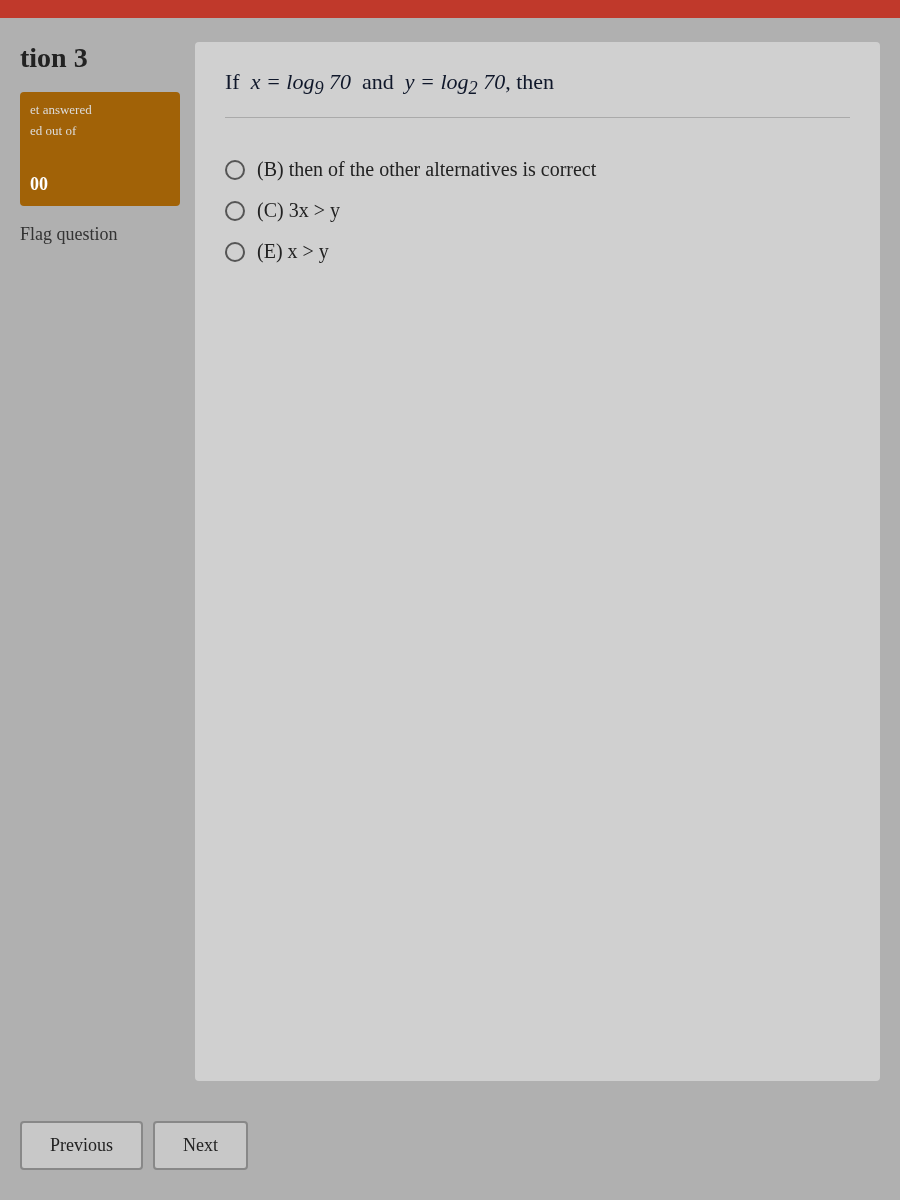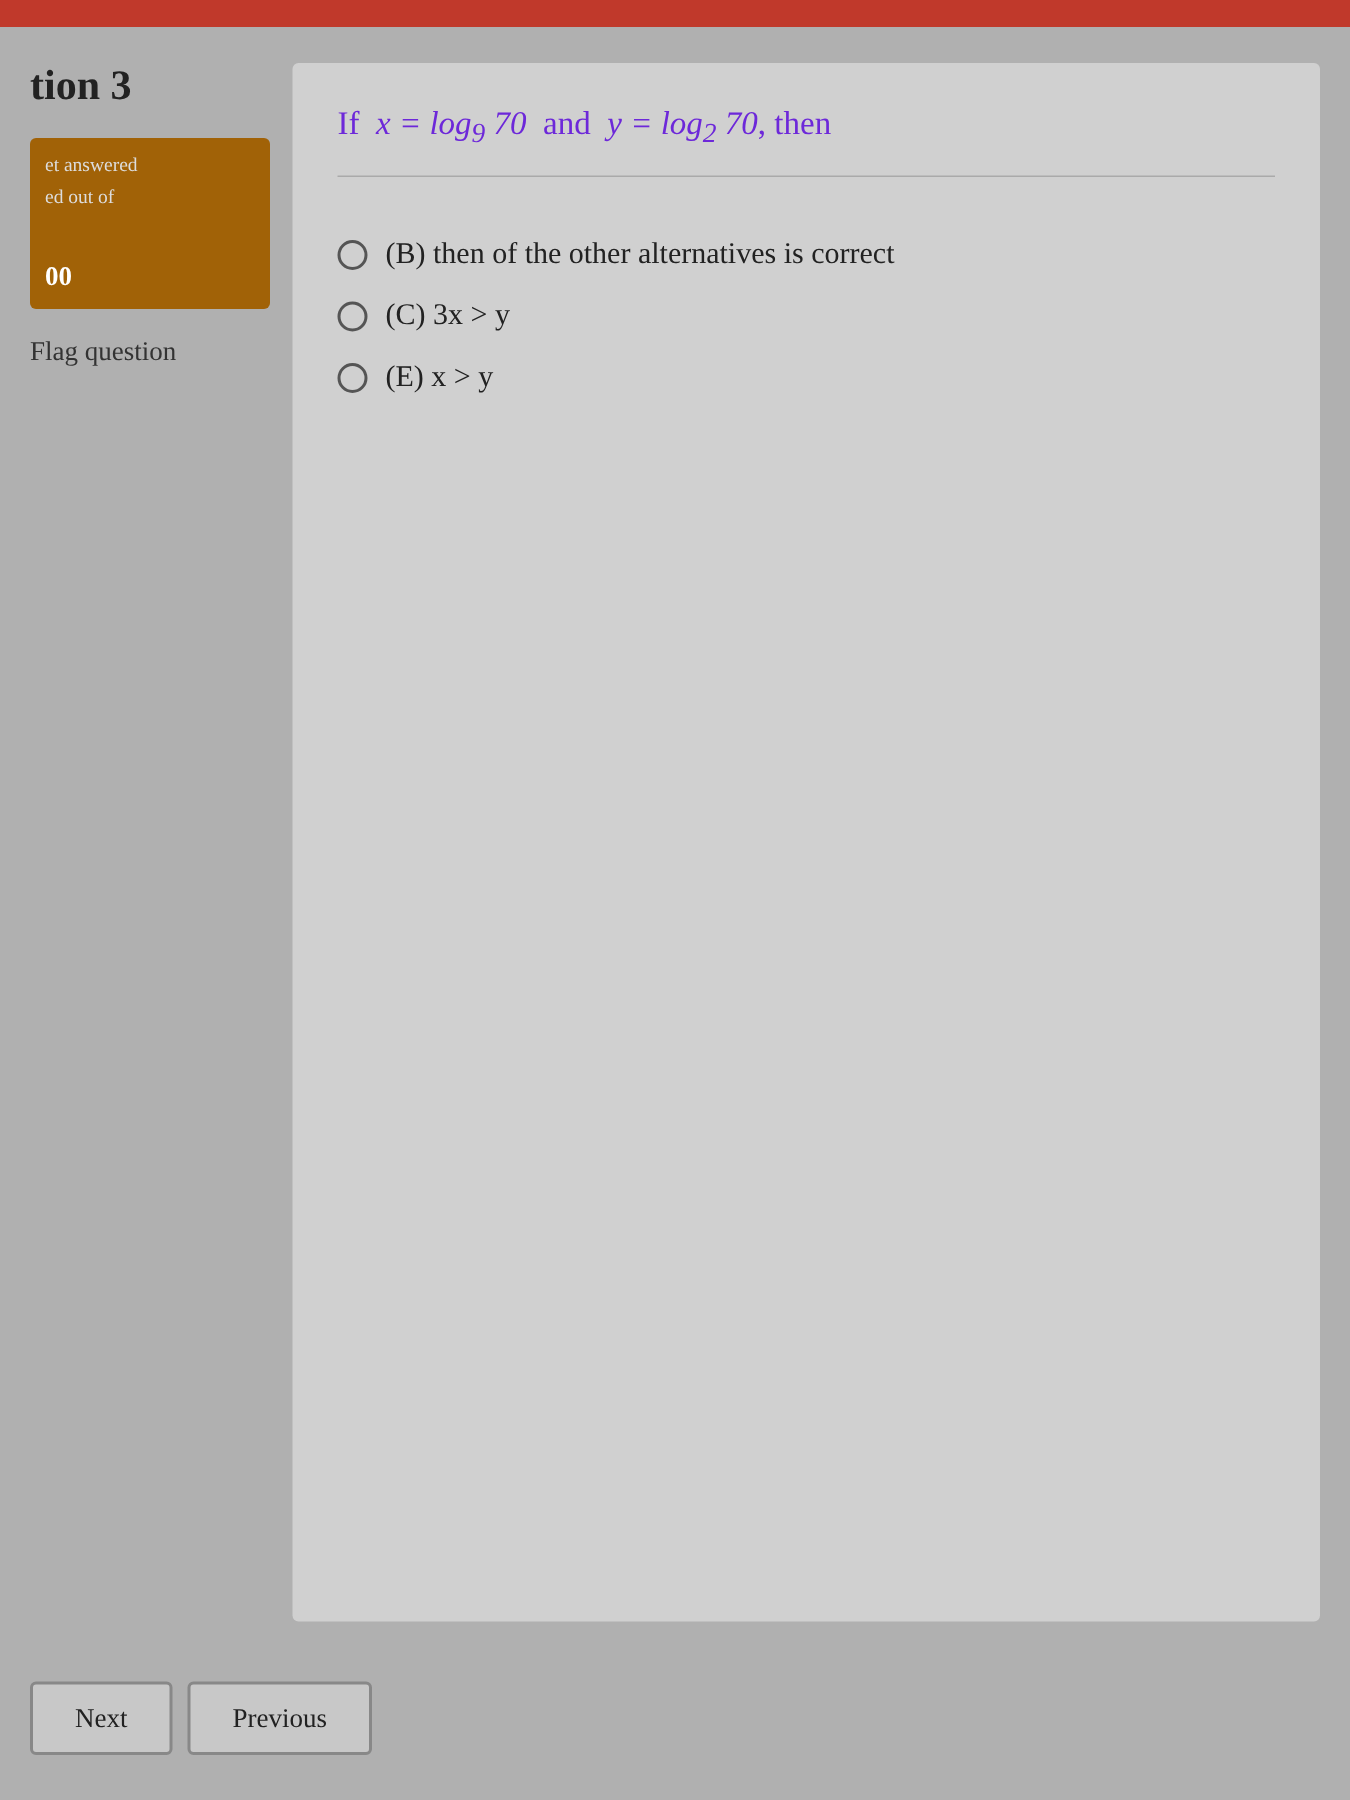--- a/index.html
+++ b/index.html
@@ -102,21 +102,21 @@
       background: #d0d0d0;
       border-radius: 4px;
       padding: 25px 30px;
       display: flex;
       flex-direction: column;
       gap: 0;
     }
 
     .question-text {
       font-size: 22px;
-      color: #6d28d9;
+      color: #0f172a;
       margin-bottom: 20px;
       padding-bottom: 15px;
       border-bottom: 1px solid #aaa;
       line-height: 1.4;
     }
 
     .options-list {
       display: flex;
       flex-direction: column;
       gap: 18px;
@@ -216,16 +216,16 @@
         <div class="option-item">
           <div class="option-radio"></div>
           <span class="option-label">(E) x &gt; y</span>
         </div>
 
       </div>
     </div>
   </div>
 
   <div class="nav-bar">
+    <button class="nav-button">Previous</button>
     <button class="nav-button">Next</button>
-    <button class="nav-button">Previous</button>
   </div>
 </div>
 
 </body></html>

